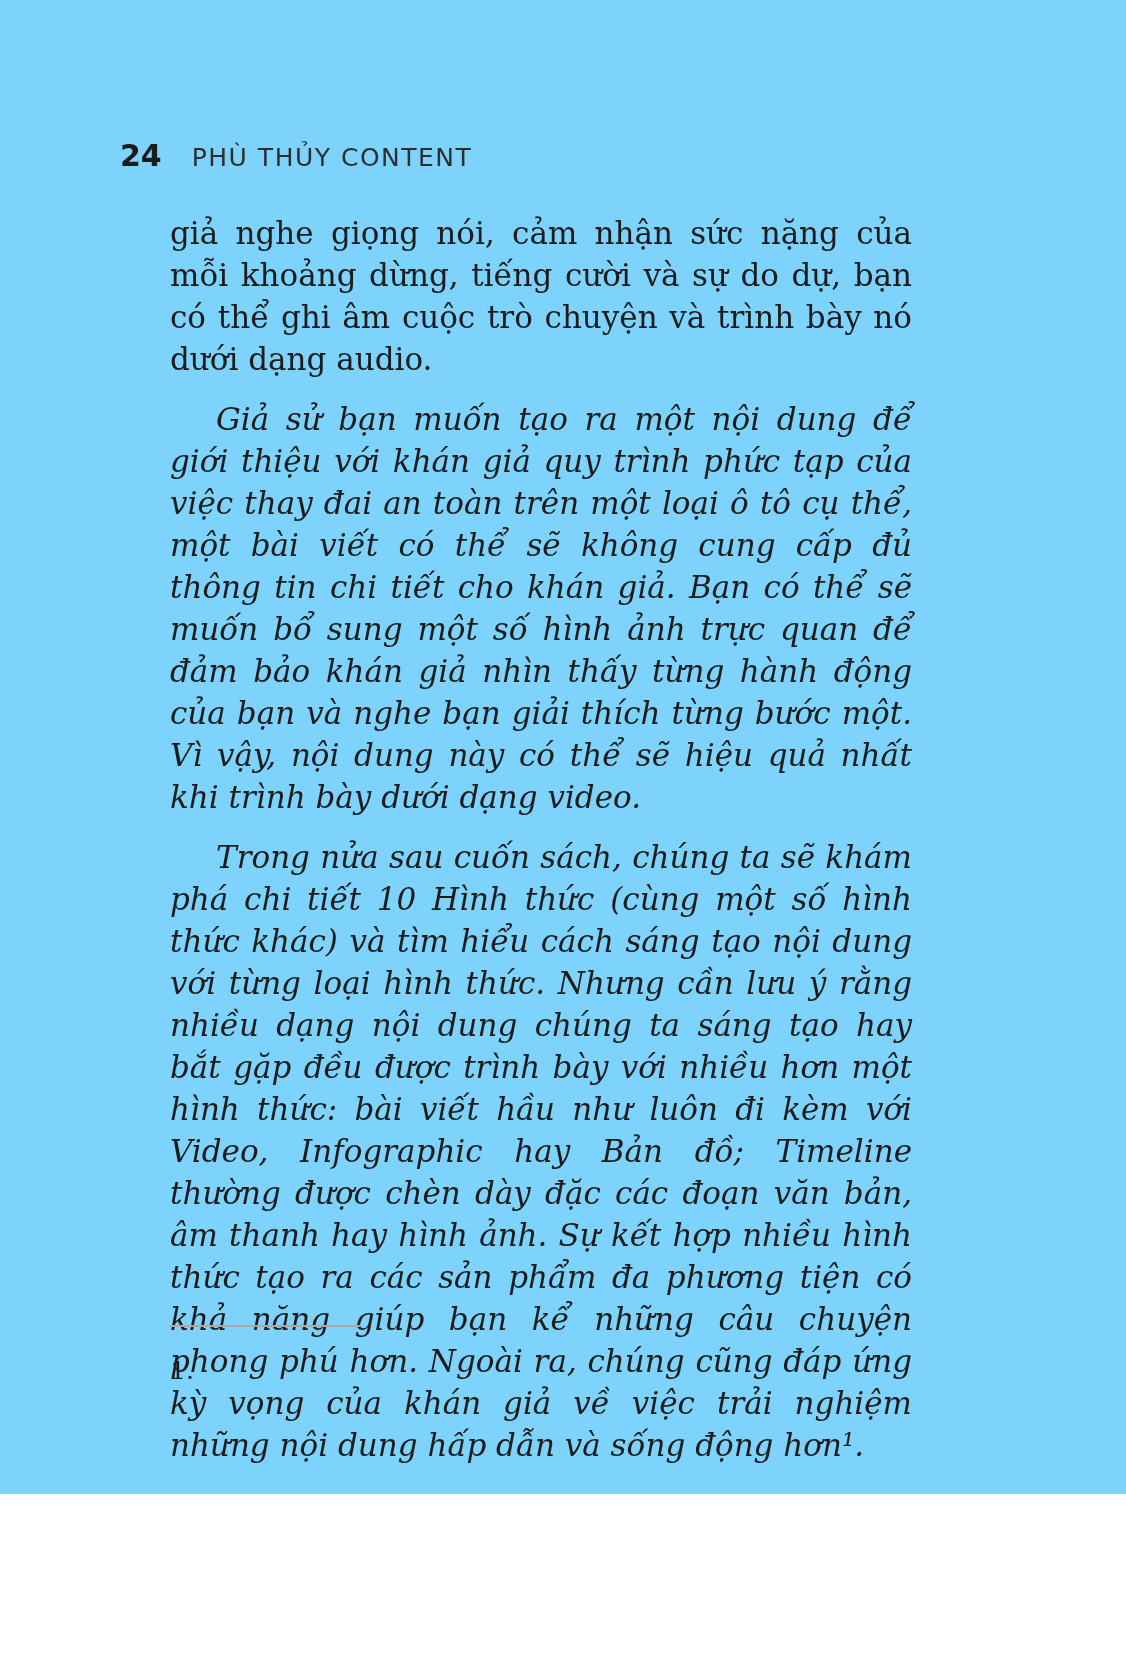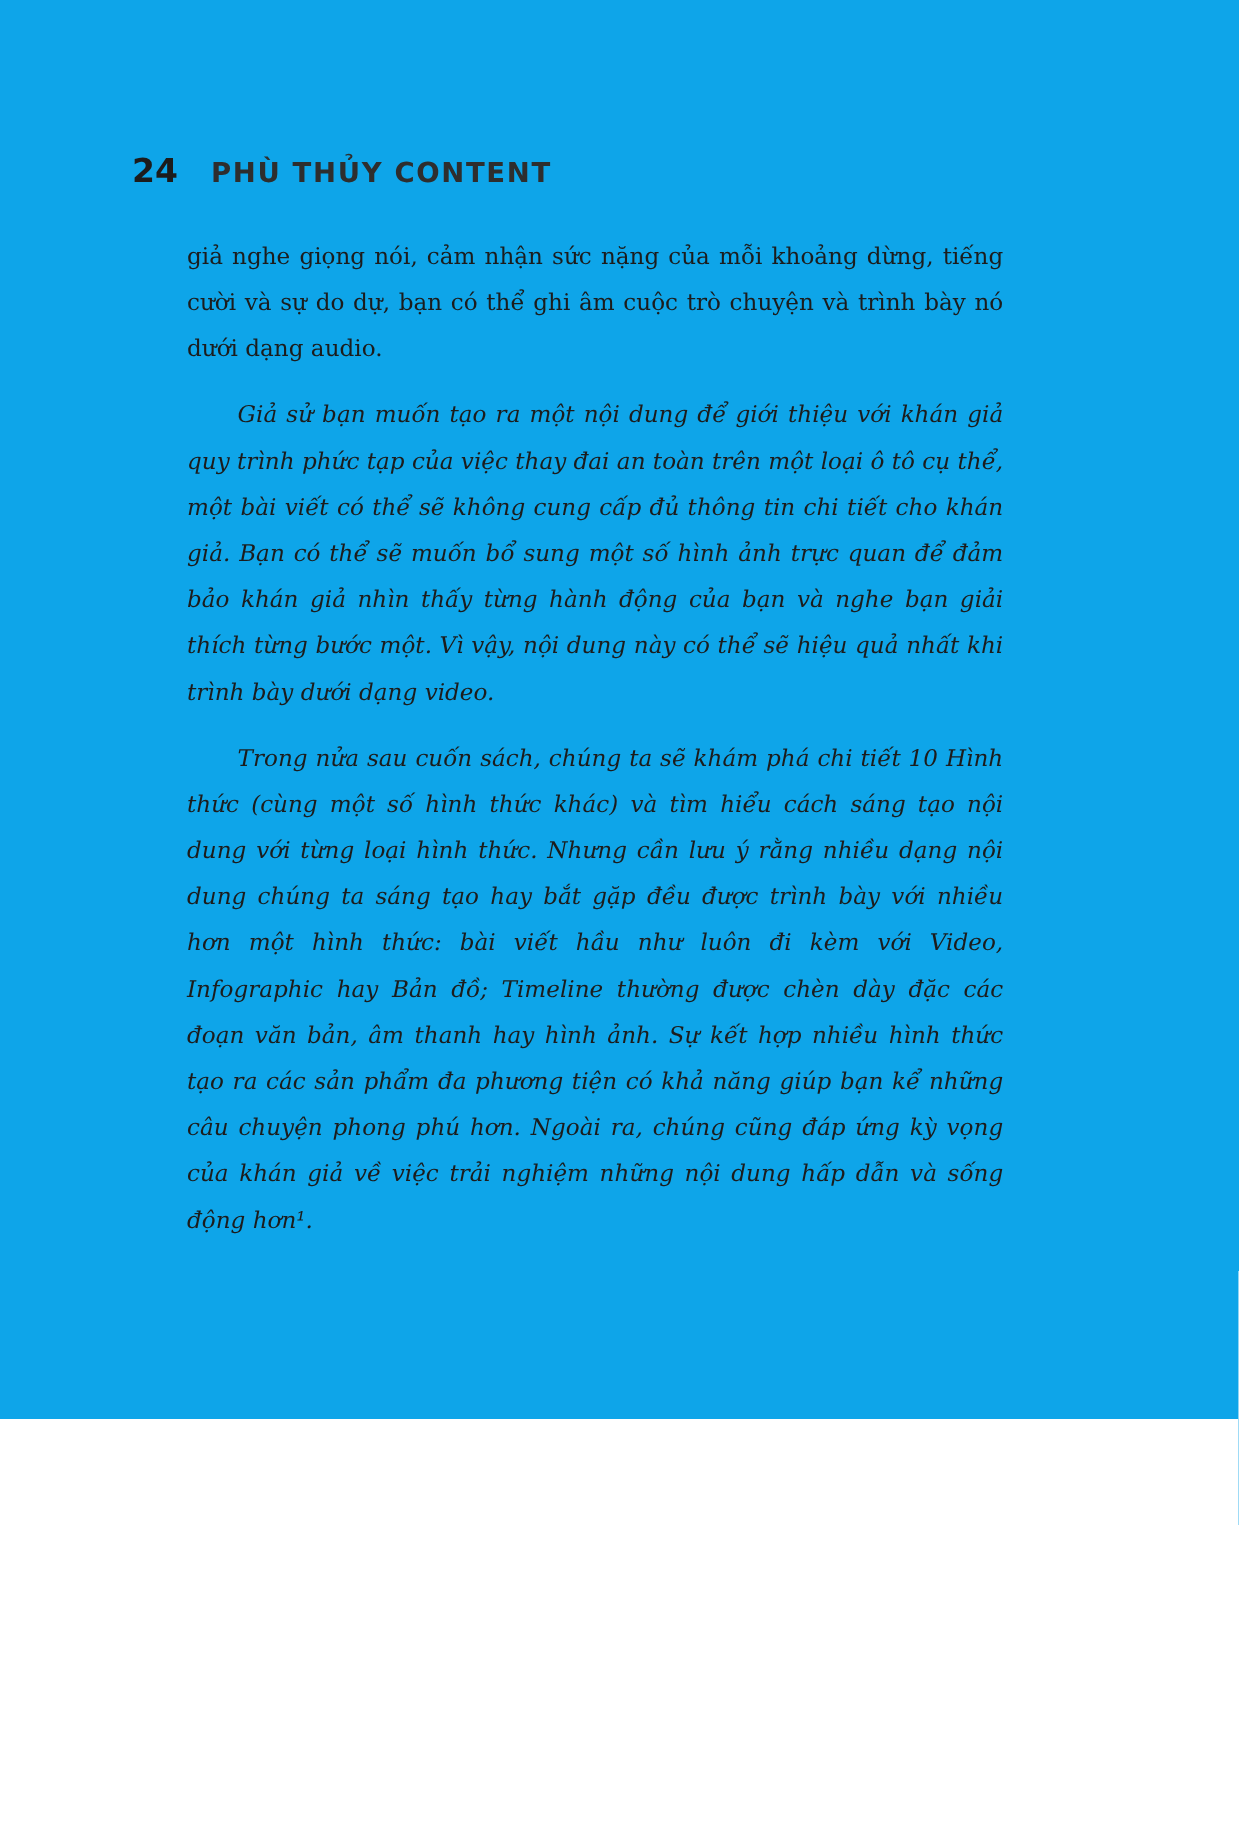--- a/index.html
+++ b/index.html
@@ -3,22 +3,22 @@
 <meta charset="utf-8">
 <style>
   html, body {
     margin: 0;
     padding: 0;
     background: #ffffff;
   }
   .page {
     position: relative;
     width: 1126px;
-    height: 1290px;
-    background: #0ea5e9;
+    height: 1494px;
+    background: #7dd3fc;
     overflow: hidden;
     font-family: "DejaVu Serif", serif;
     color: #1c1c1c;
   }
   .page-header {
     position: absolute;
     top: 138px;
     left: 120px;
     display: flex;
     align-items: baseline;
@@ -27,28 +27,27 @@
   .page-number {
     font-size: 30px;
     font-weight: bold;
     color: #1c1c1c;
   }
   .running-title {
     font-size: 25px;
     letter-spacing: 1.5px;
     margin-left: 30px;
     color: #2e2e2e;
-    font-weight: bold;
   }
   .body-text {
     position: absolute;
     top: 212px;
     left: 170px;
     width: 742px;
-    font-size: 21px;
+    font-size: 31px;
     line-height: 42px;
     text-align: justify;
   }
   .body-text p {
     margin: 0;
   }
   .body-text p + p {
     margin-top: 18px;
     font-style: italic;
   }

